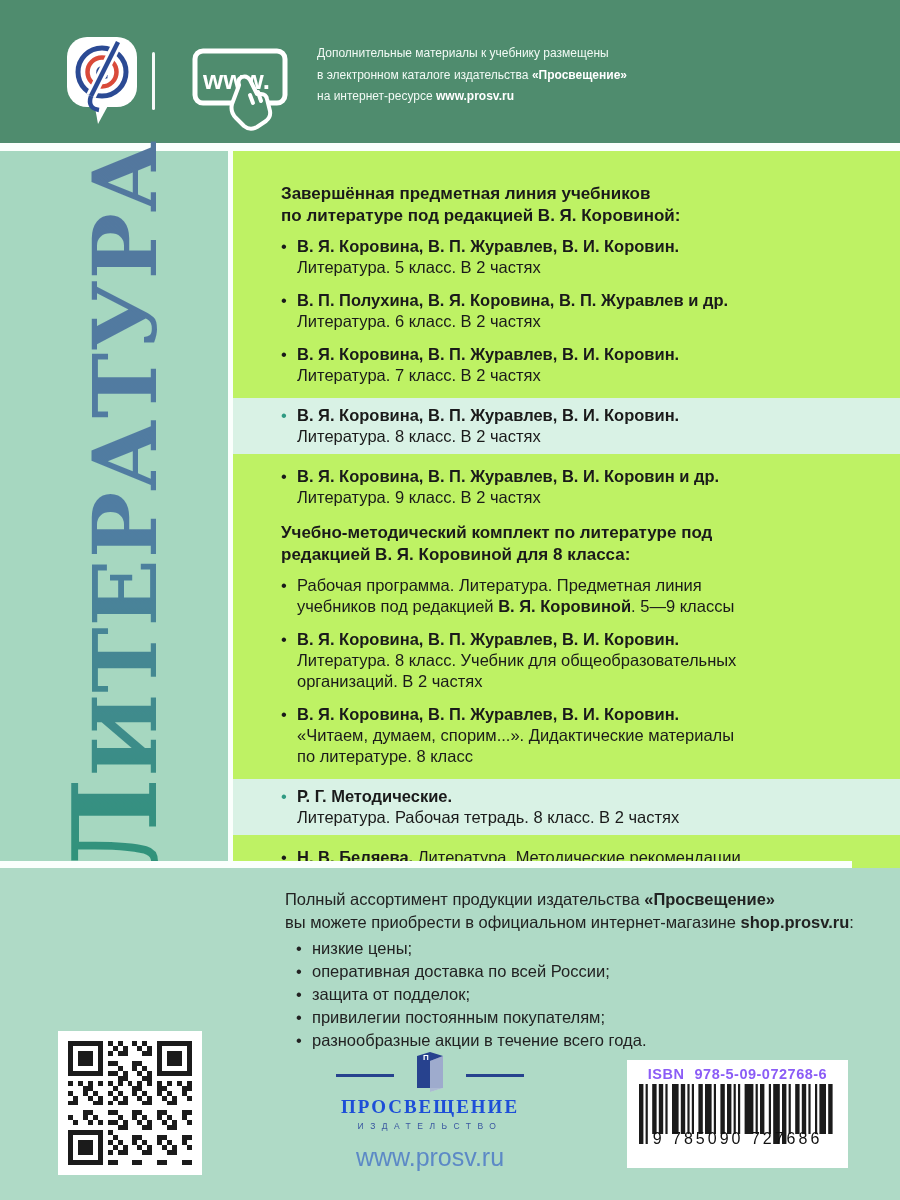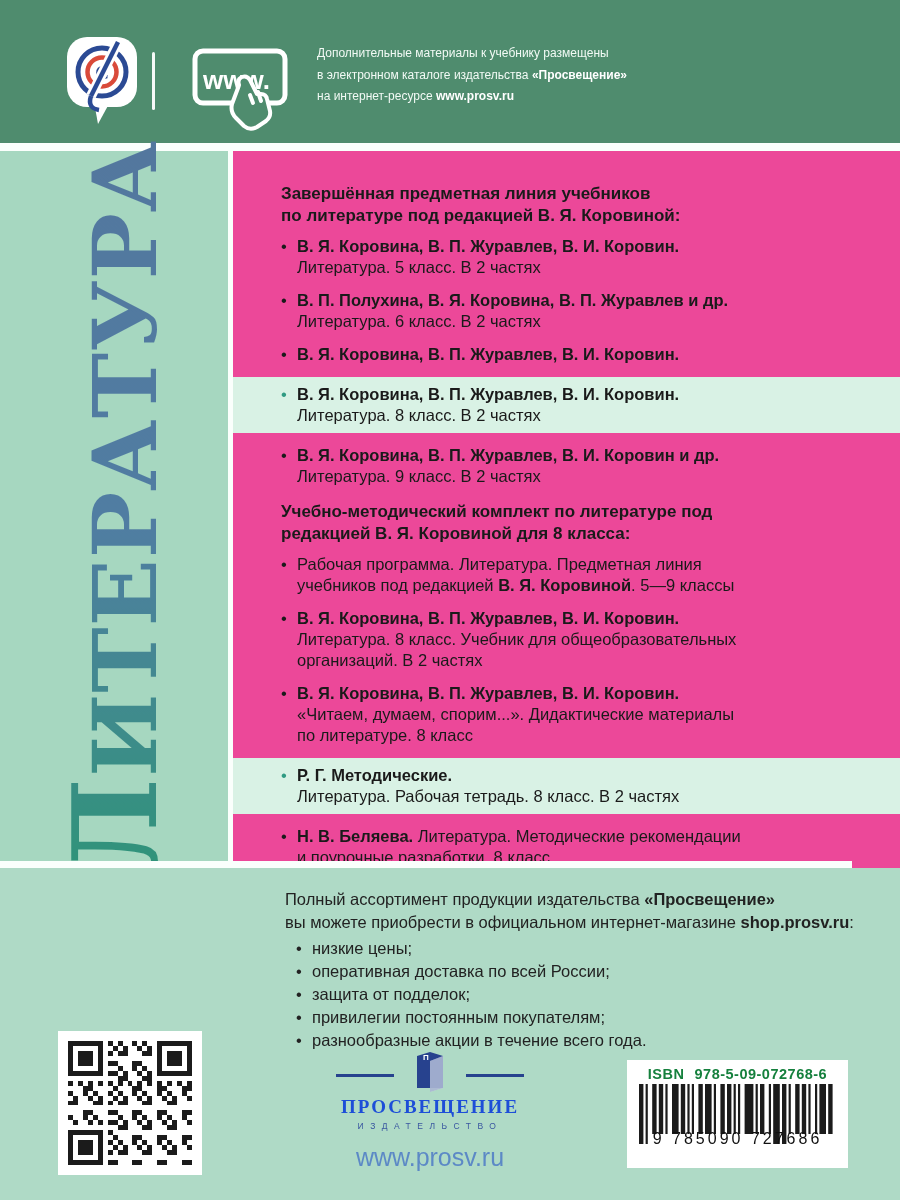--- a/index.html
+++ b/index.html
@@ -15,21 +15,21 @@
   .tb-text{position:absolute;left:317px;top:43px;width:430px;color:#F2FAF5;font-size:12px;line-height:21.5px;}
   .tb-text .b{font-weight:bold;color:#FFFFFF;}
 
   
   .spine{position:absolute;left:0;top:151px;width:228px;height:717px;display:flex;align-items:center;justify-content:center;}
   .spine-text{white-space:nowrap;transform:rotate(-90deg);font-family:"DejaVu Serif","Liberation Serif",serif;font-weight:bold;font-size:88px;letter-spacing:1px;background:linear-gradient(90deg,#2E9478 0%,#3F8B8C 22%,#507DA2 48%,#53779E 100%);-webkit-background-clip:text;background-clip:text;color:transparent;}
   .spine-text .cap{font-size:1.32em;}
 
   
   .vline{position:absolute;left:228px;top:151px;width:5px;height:717px;background:#FAFFFC;}
-  .panel{position:absolute;left:233px;top:151px;width:667px;height:717px;background:#ec4899;box-sizing:border-box;padding:32px 24px 0 48px;color:#1A1A1A;}
+  .panel{position:absolute;left:233px;top:151px;width:667px;height:717px;background:#bef264;box-sizing:border-box;padding:32px 24px 0 48px;color:#1A1A1A;}
   .heading{font-weight:bold;font-size:17px;line-height:22px;margin-bottom:9px;}
   .heading.h2{margin-top:14px;}
   .item{position:relative;font-size:16.5px;line-height:21px;margin-bottom:12px;padding-left:16px;}
   .item .bullet{position:absolute;left:0;top:0;}
   .item.highlight{background:#D9F2E5;margin-left:-48px;margin-right:-24px;padding:7px 24px 7px 64px;}
   .item.highlight .bullet{left:48px;top:7px;color:#2F9B82;}
   .b{font-weight:bold;}
 
   
   .hline{position:absolute;left:0;top:861px;width:852px;height:7px;background:#FAFFFC;}
@@ -45,21 +45,21 @@
   .publisher{position:absolute;left:330px;top:182px;width:200px;text-align:center;}
   .pub-icon-row{position:relative;height:42px;}
   .pub-line{position:absolute;top:24px;width:58px;height:3px;background:#27428E;}
   .pub-line.l{left:6px;}
   .pub-line.r{right:6px;}
   .pub-name{margin-top:4px;font-family:"Liberation Serif","DejaVu Serif",serif;font-weight:bold;font-size:19px;letter-spacing:2px;color:#1d4ed8;}
   .pub-sub{margin-top:3px;font-size:8.5px;letter-spacing:6.5px;color:#3A57A0;}
   .pub-site{margin-top:12px;font-size:25px;color:#5C89C6;}
 
   .barcode{position:absolute;left:627px;top:192px;width:221px;height:108px;background:#FFFFFF;text-align:center;}
-  .isbn-line{margin-top:6px;font-size:14.5px;font-weight:bold;color:#15803d;letter-spacing:.5px;}
+  .isbn-line{margin-top:6px;font-size:14.5px;font-weight:bold;color:#8b5cf6;letter-spacing:.5px;}
   .isbn-line .num{margin-left:10px;}
   .barcode svg{display:block;margin:2px auto 0 auto;}
   .bar-digits{margin-top:-16px;font-size:16px;letter-spacing:3px;color:#111;background:transparent;}
 </style>
 </head>
 <body>
 
 <div class="page">
 
   <div class="top-band">
@@ -92,21 +92,21 @@
   <div class="spine">
     <span class="spine-text"><span class="cap">Л</span>ИТЕРАТУРА</span>
   </div>
 
   <div class="vline"></div>
   <div class="panel">
     <div class="heading"><span class="b">Завершённая предметная линия учебников</span><br><span class="b">по литературе под редакцией В. Я. Коровиной:</span></div>
     <div>
         <div class="item"><span class="bullet">•</span><span><span class="b">В. Я. Коровина, В. П. Журавлев, В. И. Коровин.</span><br><span>Литература. 5 класс. В 2 частях</span></span></div>
         <div class="item"><span class="bullet">•</span><span><span class="b">В. П. Полухина, В. Я. Коровина, В. П. Журавлев и др.</span><br><span>Литература. 6 класс. В 2 частях</span></span></div>
-        <div class="item"><span class="bullet">•</span><span><span class="b">В. Я. Коровина, В. П. Журавлев, В. И. Коровин.</span><br></span></div>
+        <div class="item"><span class="bullet">•</span><span><span class="b">В. Я. Коровина, В. П. Журавлев, В. И. Коровин.</span><br><span>Литература. 7 класс. В 2 частях</span></span></div>
         <div class="item highlight"><span class="bullet">•</span><span><span class="b">В. Я. Коровина, В. П. Журавлев, В. И. Коровин.</span><br><span>Литература. 8 класс. В 2 частях</span></span></div>
         <div class="item"><span class="bullet">•</span><span><span class="b">В. Я. Коровина, В. П. Журавлев, В. И. Коровин и др.</span><br><span>Литература. 9 класс. В 2 частях</span></span></div>
       </div>
     <div class="heading h2"><span class="b">Учебно-методический комплект по литературе под</span><br><span class="b">редакцией В. Я. Коровиной для 8 класса:</span></div>
     <div>
         <div class="item"><span class="bullet">•</span><span><span>Рабочая программа. Литература. Предметная линия</span><br><span>учебников под редакцией </span><span class="b">В. Я. Коровиной</span><span>. 5—9 классы</span></span></div>
         <div class="item"><span class="bullet">•</span><span><span class="b">В. Я. Коровина, В. П. Журавлев, В. И. Коровин.</span><br><span>Литература. 8 класс. Учебник для общеобразовательных</span><br><span>организаций. В 2 частях</span></span></div>
         <div class="item"><span class="bullet">•</span><span><span class="b">В. Я. Коровина, В. П. Журавлев, В. И. Коровин.</span><br><span>«Читаем, думаем, спорим...». Дидактические материалы</span><br><span>по литературе. 8 класс</span></span></div>
         <div class="item highlight"><span class="bullet">•</span><span><span class="b">Р. Г. Методические.</span><br><span>Литература. Рабочая тетрадь. 8 класс. В 2 частях</span></span></div>
         <div class="item"><span class="bullet">•</span><span><span class="b">Н. В. Беляева.</span><span> Литература. Методические рекомендации</span><br><span>и поурочные разработки. 8 класс</span></span></div>

